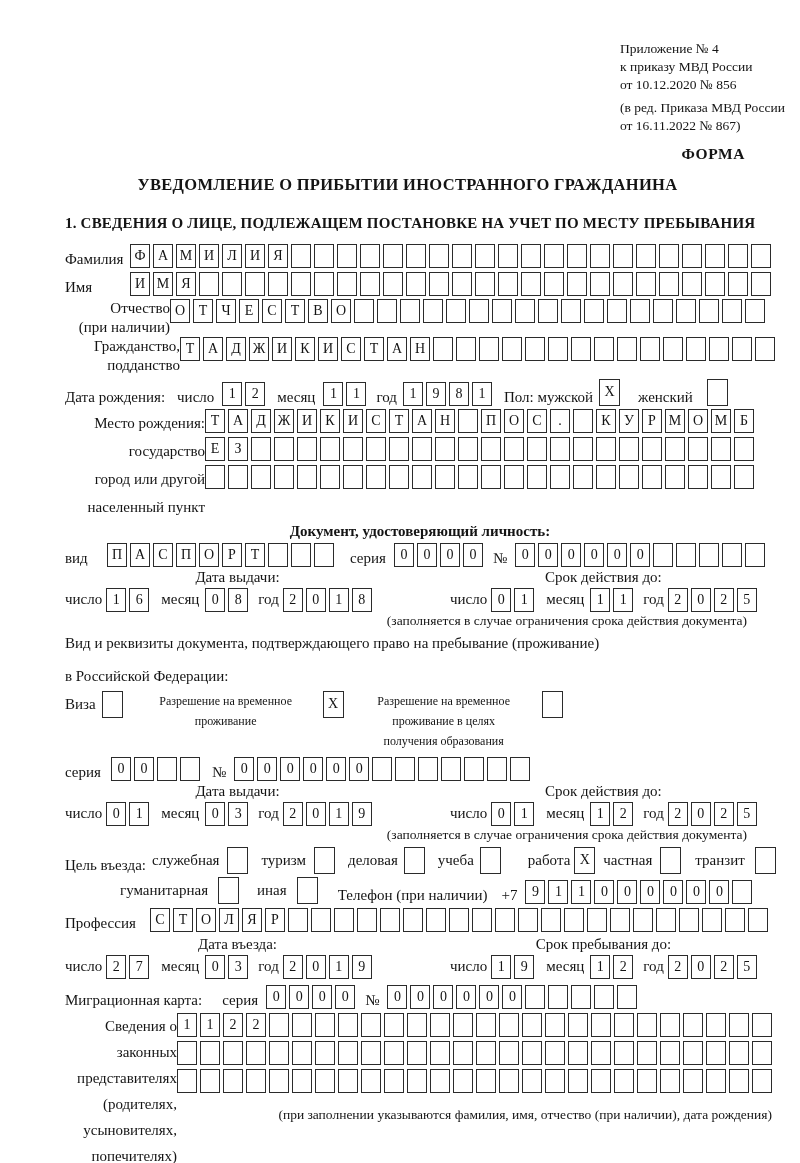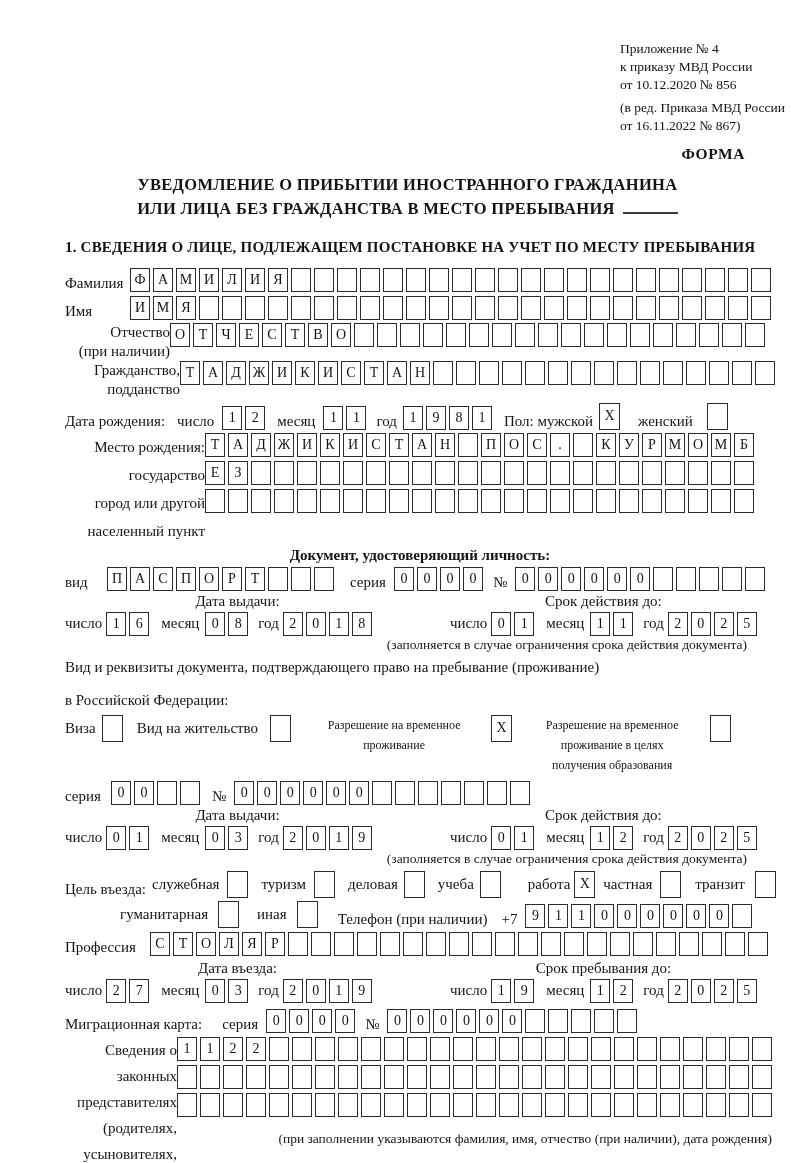--- a/index.html
+++ b/index.html
@@ -47,23 +47,20 @@
     <div>от 10.12.2020 № 856</div>
     <div class="gap"></div>
     <div>(в ред. Приказа МВД России</div>
     <div>от 16.11.2022 № 867)</div>
   </div>
 
   <div class="form-marker">ФОРМА</div>
 
   <div class="title">
     <div>УВЕДОМЛЕНИЕ О ПРИБЫТИИ ИНОСТРАННОГО ГРАЖДАНИНА</div>
-    <div>
-      <span>ИЛИ ЛИЦА БЕЗ ГРАЖДАНСТВА В МЕСТО ПРЕБЫВАНИЯ</span><span class="blank-line"></span>
-    </div>
   </div>
 
   <div class="sec-heading">1. СВЕДЕНИЯ О ЛИЦЕ, ПОДЛЕЖАЩЕМ ПОСТАНОВКЕ НА УЧЕТ ПО МЕСТУ ПРЕБЫВАНИЯ</div>
 
   <div class="row" style="margin-top:12px;">
     <span class="lbl" style="width:65px;">Фамилия</span>
     <span class="cells">
         <span class="cell">Ф</span>
         <span class="cell">А</span>
         <span class="cell">М</span>
@@ -407,26 +404,20 @@
   <div class="plain">Вид и реквизиты документа, подтверждающего право на пребывание (проживание)</div>
   <div class="plain" style="margin-top:12px;">в Российской Федерации:</div>
 
   <div class="cbrow">
     <div class="optgroup">
       <span class="lbl" style="margin-right:6px;">Виза</span>
       <span class="cells">
           <span class="cell cb"></span>
         </span>
     </div>
-    <div class="optgroup" style="margin-left:14px;">
-      <span class="lbl" style="margin-right:12px;">Вид на жительство</span>
-      <span class="cells">
-          <span class="cell cb"></span>
-        </span>
-    </div>
     <div class="optgroup" style="margin-left:14px;align-items:flex-start;">
       <span class="cbtext" style="width:178px;">
         <div>Разрешение на временное</div>
         <div>проживание</div>
       </span>
       <span class="cells" style="margin-left:8px;">
           <span class="cell cb">X</span>
         </span>
     </div>
     <div class="optgroup" style="margin-left:10px;align-items:flex-start;">

